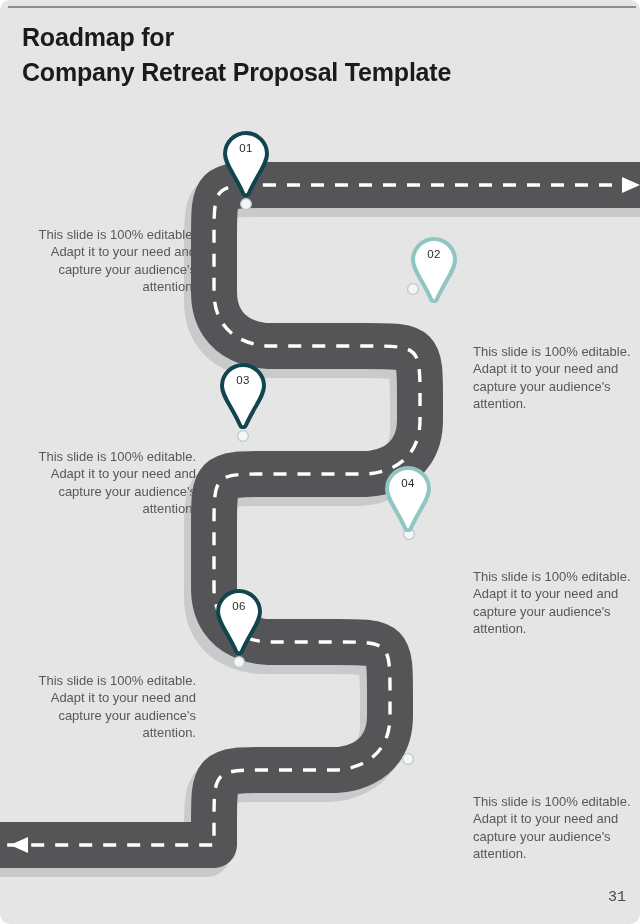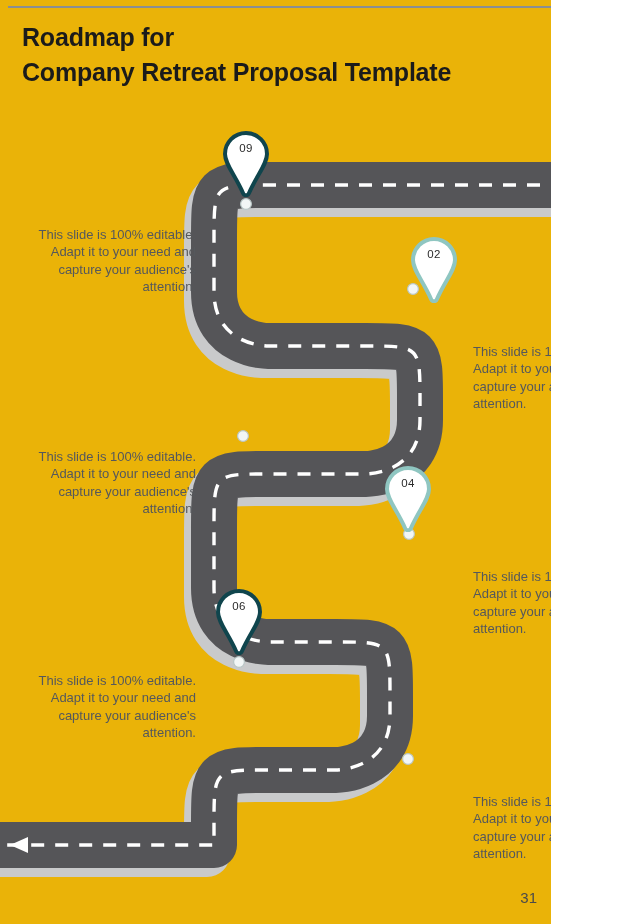--- a/index.html
+++ b/index.html
@@ -5,24 +5,25 @@
   html, body {
     margin: 0;
     padding: 0;
     background: #ffffff;
   }
   body {
     font-family: "Liberation Sans", sans-serif;
   }
   .slide {
     position: relative;
-    width: 551px;
+    width: 640px;
     height: 924px;
-    background: #eab308;
+    background: #e5e5e5;
     overflow: hidden;
+    border-radius: 10px;
   }
   .top-rule {
     position: absolute;
     left: 8px;
     top: 6px;
     width: 628px;
     height: 2px;
     background: #8a8f93;
   }
   .title {
@@ -68,20 +69,21 @@
     font-size: 11.5px;
     color: #2b2b2b;
     letter-spacing: 0.3px;
   }
   .page-num {
     position: absolute;
     right: 14px;
     bottom: 18px;
     font-size: 15px;
     color: #4a4a4a;
+    font-family: Liberation Mono, monospace;
   }
 </style>
 </head>
 <body>
 
 <div class="slide">
 
   <div class="top-rule"></div>
 
   <div class="title">Roadmap for
@@ -140,31 +142,38 @@
       <circle cx="239" cy="662" r="5.4" fill="#f2f6f6" stroke="#b9c7c7" stroke-width="1.2"></circle>
       <circle cx="408" cy="759" r="5.4" fill="#f2f6f6" stroke="#b9c7c7" stroke-width="1.2"></circle>
     </g>
   </svg>
 
   <div class="pin" style="left:222px; top:131px;">
     <svg width="48" height="66" viewBox="0 0 48 66">
       <path d="M24 2 C12.4 2 3 11.4 3 23 C3 33.2 13 44 21.2 62.5 C22.2 64.8 25.8 64.8 26.8 62.5 C35 44 45 33.2 45 23 C45 11.4 35.6 2 24 2 Z" fill="#ffffff" stroke="#10454d" stroke-width="4"></path>
       <circle cx="24" cy="23" r="13.5" fill="#ffffff"></circle>
     </svg>
-    <div class="pin-num">09</div>
+    <div class="pin-num">01</div>
   </div>
 
   <div class="pin" style="left:410px; top:237px;">
     <svg width="48" height="66" viewBox="0 0 48 66">
       <path d="M24 2 C12.4 2 3 11.4 3 23 C3 33.2 13 44 21.2 62.5 C22.2 64.8 25.8 64.8 26.8 62.5 C35 44 45 33.2 45 23 C45 11.4 35.6 2 24 2 Z" fill="#ffffff" stroke="#8fc6c1" stroke-width="4"></path>
       <circle cx="24" cy="23" r="13.5" fill="#ffffff"></circle>
     </svg>
     <div class="pin-num">02</div>
   </div>
 
+  <div class="pin" style="left:219px; top:363px;">
+    <svg width="48" height="66" viewBox="0 0 48 66">
+      <path d="M24 2 C12.4 2 3 11.4 3 23 C3 33.2 13 44 21.2 62.5 C22.2 64.8 25.8 64.8 26.8 62.5 C35 44 45 33.2 45 23 C45 11.4 35.6 2 24 2 Z" fill="#ffffff" stroke="#10454d" stroke-width="4"></path>
+      <circle cx="24" cy="23" r="13.5" fill="#ffffff"></circle>
+    </svg>
+    <div class="pin-num">03</div>
+  </div>
 
   <div class="pin" style="left:384px; top:466px;">
     <svg width="48" height="66" viewBox="0 0 48 66">
       <path d="M24 2 C12.4 2 3 11.4 3 23 C3 33.2 13 44 21.2 62.5 C22.2 64.8 25.8 64.8 26.8 62.5 C35 44 45 33.2 45 23 C45 11.4 35.6 2 24 2 Z" fill="#ffffff" stroke="#8fc6c1" stroke-width="4"></path>
       <circle cx="24" cy="23" r="13.5" fill="#ffffff"></circle>
     </svg>
     <div class="pin-num">04</div>
   </div>
 
   <div class="pin" style="left:215px; top:589px;">

